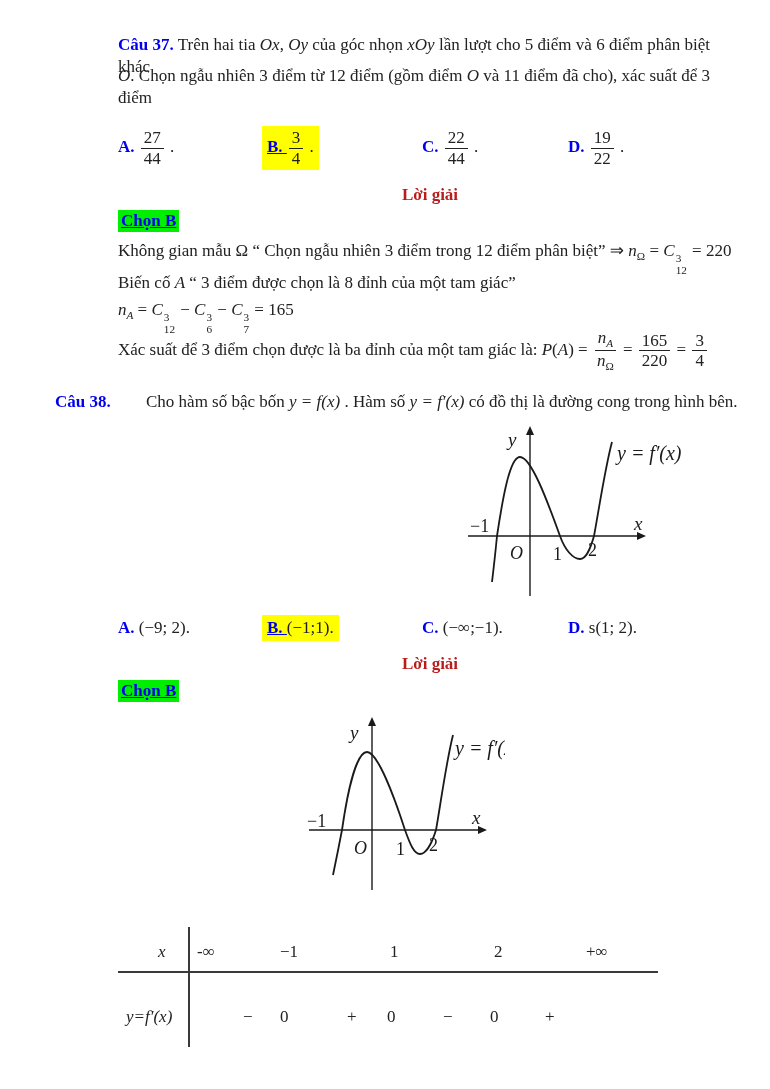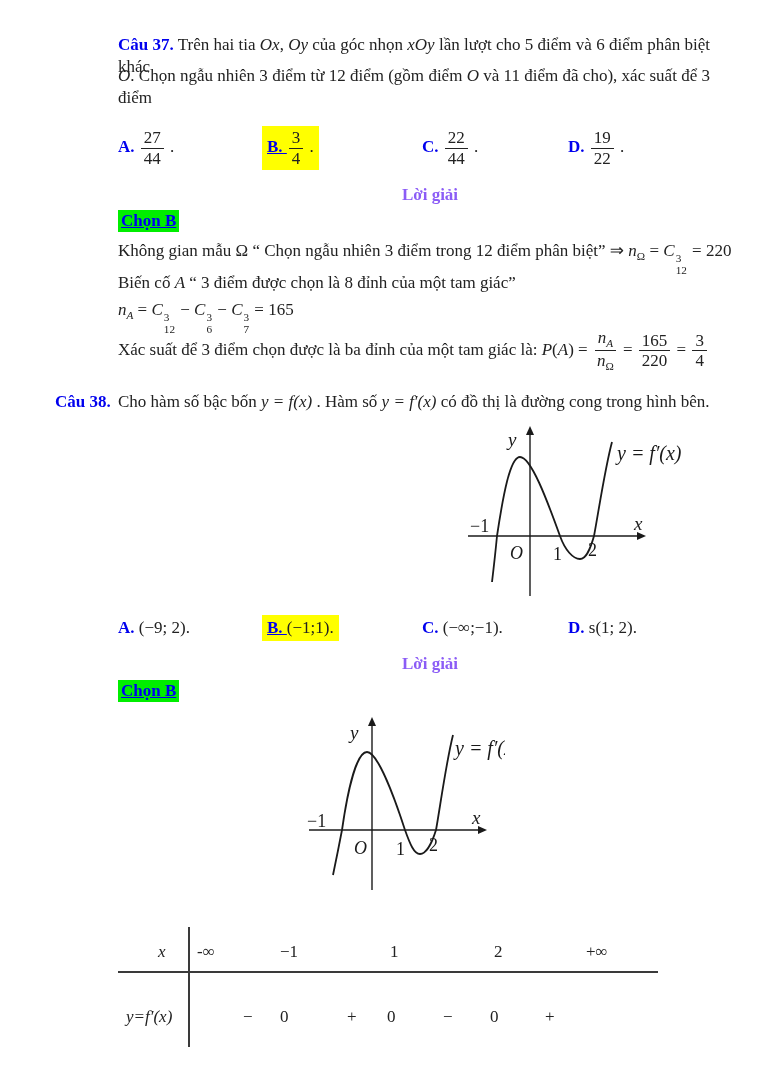--- a/index.html
+++ b/index.html
@@ -14,22 +14,22 @@
   .ss{display:inline-flex;flex-direction:column;align-items:flex-start;
       font-size:66%;line-height:1.08;vertical-align:-0.55em;margin:0 1px;}
   .frac{display:inline-flex;flex-direction:column;align-items:center;
         vertical-align:middle;line-height:1.15;margin:0 2px;text-align:center;}
   .frac .num{border-bottom:1px solid #222;padding:0 3px;}
   .frac .den{padding:0 3px;}
   .hl{background:#ffff00;padding:2px 5px;}
   .chon{display:inline-block;background:#00ee00;color:#0000ee;font-weight:bold;
         text-decoration:underline;padding:0 3px;}
   .center{text-align:center;}
-  .solhead{color:#8b5cf6;font-weight:bold;}
-  .nowrap{white-space:nowrap;}
+  .solhead{color:#b91c1c;font-weight:bold;}
+  .nowrap{white-space:nowrap;margin-left:28px;}
   svg text{font-family:"Liberation Serif",serif;fill:#1a1a1a;}
   .tbl-line{position:absolute;background:#3a3a3a;}
 </style>
 </head>
 <body>
 
 <div class="page">
 
   <div class="abs just" style="left:118px;top:34px;width:592px"><span class="qlabel">Câu 37.</span><span>  Trên hai tia </span><span class="i">Ox</span><span>, </span><span class="i">Oy</span><span> của  góc nhọn  </span><span class="i">xOy</span><span> lần lượt cho 5 điểm và 6  điểm phân biệt khác</span></div>
   <div class="abs just" style="left:118px;top:65px;width:592px"><span class="i">O</span><span>. Chọn ngẫu nhiên 3 điểm từ 12 điểm (gồm điểm </span><span class="i">O</span><span> và 11 điểm đã cho), xác suất để 3  điểm</span></div>

